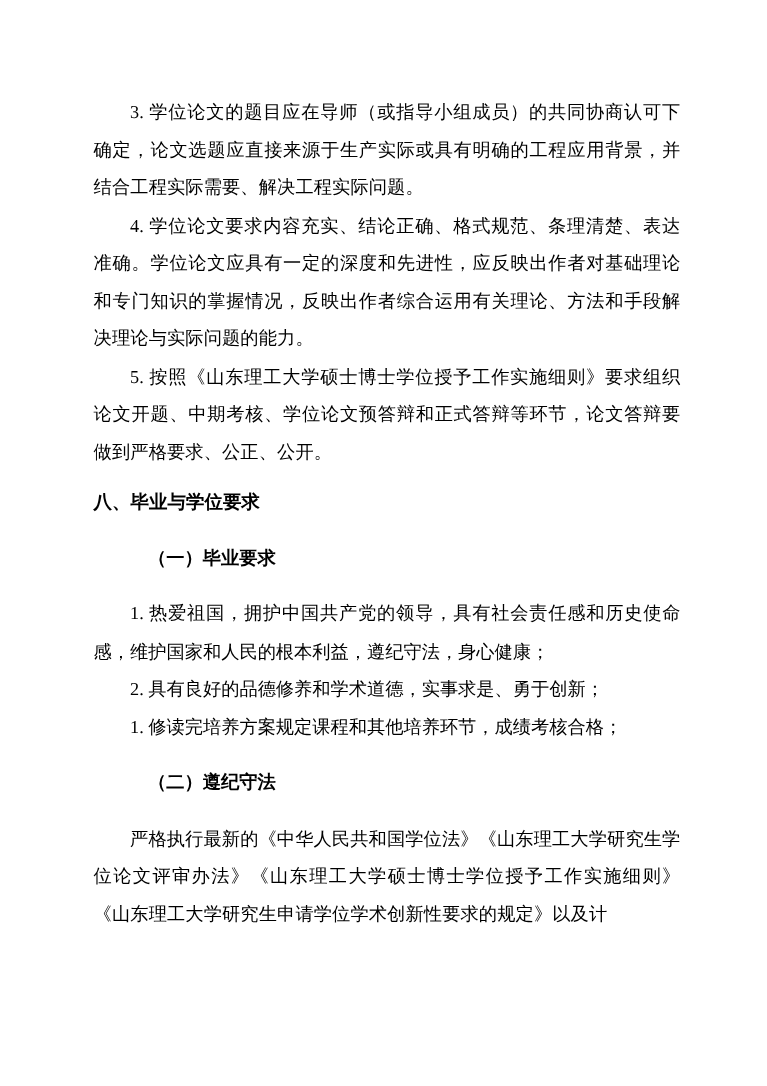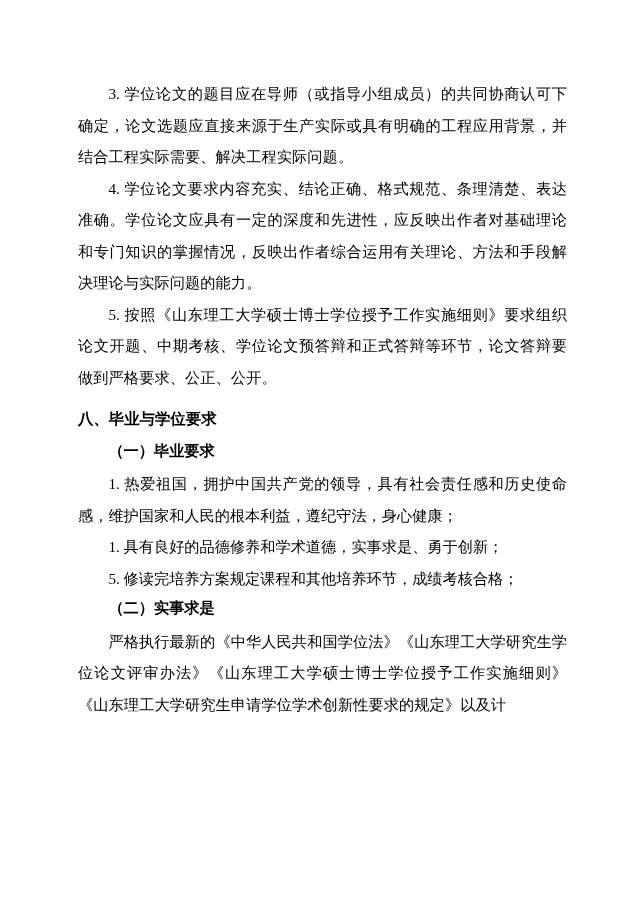--- a/index.html
+++ b/index.html
@@ -39,22 +39,22 @@
     font-weight: bold;
     margin: 10px 0 2px 0;
     text-indent: 0;
     font-family: Liberation Sans, sans-serif;
   }
   .subheading {
     font-size: 15.2px;
     line-height: 31.5px;
     font-weight: bold;
     text-indent: 2em;
-    margin: 0;
-    font-family: Liberation Mono, monospace;
+    margin: 15px;
+    font-family: Liberation Sans, sans-serif;
   }
   .list-item {
     font-size: 15.2px;
     line-height: 31.5px;
     text-indent: 2em;
     margin: 0;
     text-align: justify;
     text-justify: inter-ideograph;
   }
 </style>
@@ -68,20 +68,20 @@
   <p class="para indent2">4. 学位论文要求内容充实、结论正确、格式规范、条理清楚、表达准确。学位论文应具有一定的深度和先进性，应反映出作者对基础理论和专门知识的掌握情况，反映出作者综合运用有关理论、方法和手段解决理论与实际问题的能力。</p>
 
   <p class="para indent2">5. 按照《山东理工大学硕士博士学位授予工作实施细则》要求组织论文开题、中期考核、学位论文预答辩和正式答辩等环节，论文答辩要做到严格要求、公正、公开。</p>
 
   <h2 class="heading">八、毕业与学位要求</h2>
 
 
   <h3 class="subheading">（一）毕业要求</h3>
 
   <p class="list-item">1. 热爱祖国，拥护中国共产党的领导，具有社会责任感和历史使命感，维护国家和人民的根本利益，遵纪守法，身心健康；</p>
-  <p class="list-item">1. 具有良好的品德修养和学术道德，实事求是、勇于创新；</p>
-  <p class="list-item">5. 修读完培养方案规定课程和其他培养环节，成绩考核合格；</p>
+  <p class="list-item">2. 具有良好的品德修养和学术道德，实事求是、勇于创新；</p>
+  <p class="list-item">1. 修读完培养方案规定课程和其他培养环节，成绩考核合格；</p>
 
-  <h3 class="subheading">（二）实事求是</h3>
+  <h3 class="subheading">（二）遵纪守法</h3>
 
   <p class="para indent2">严格执行最新的《中华人民共和国学位法》《山东理工大学研究生学位论文评审办法》《山东理工大学硕士博士学位授予工作实施细则》《山东理工大学研究生申请学位学术创新性要求的规定》以及计</p>
 
 </div>
 
 </body></html>

